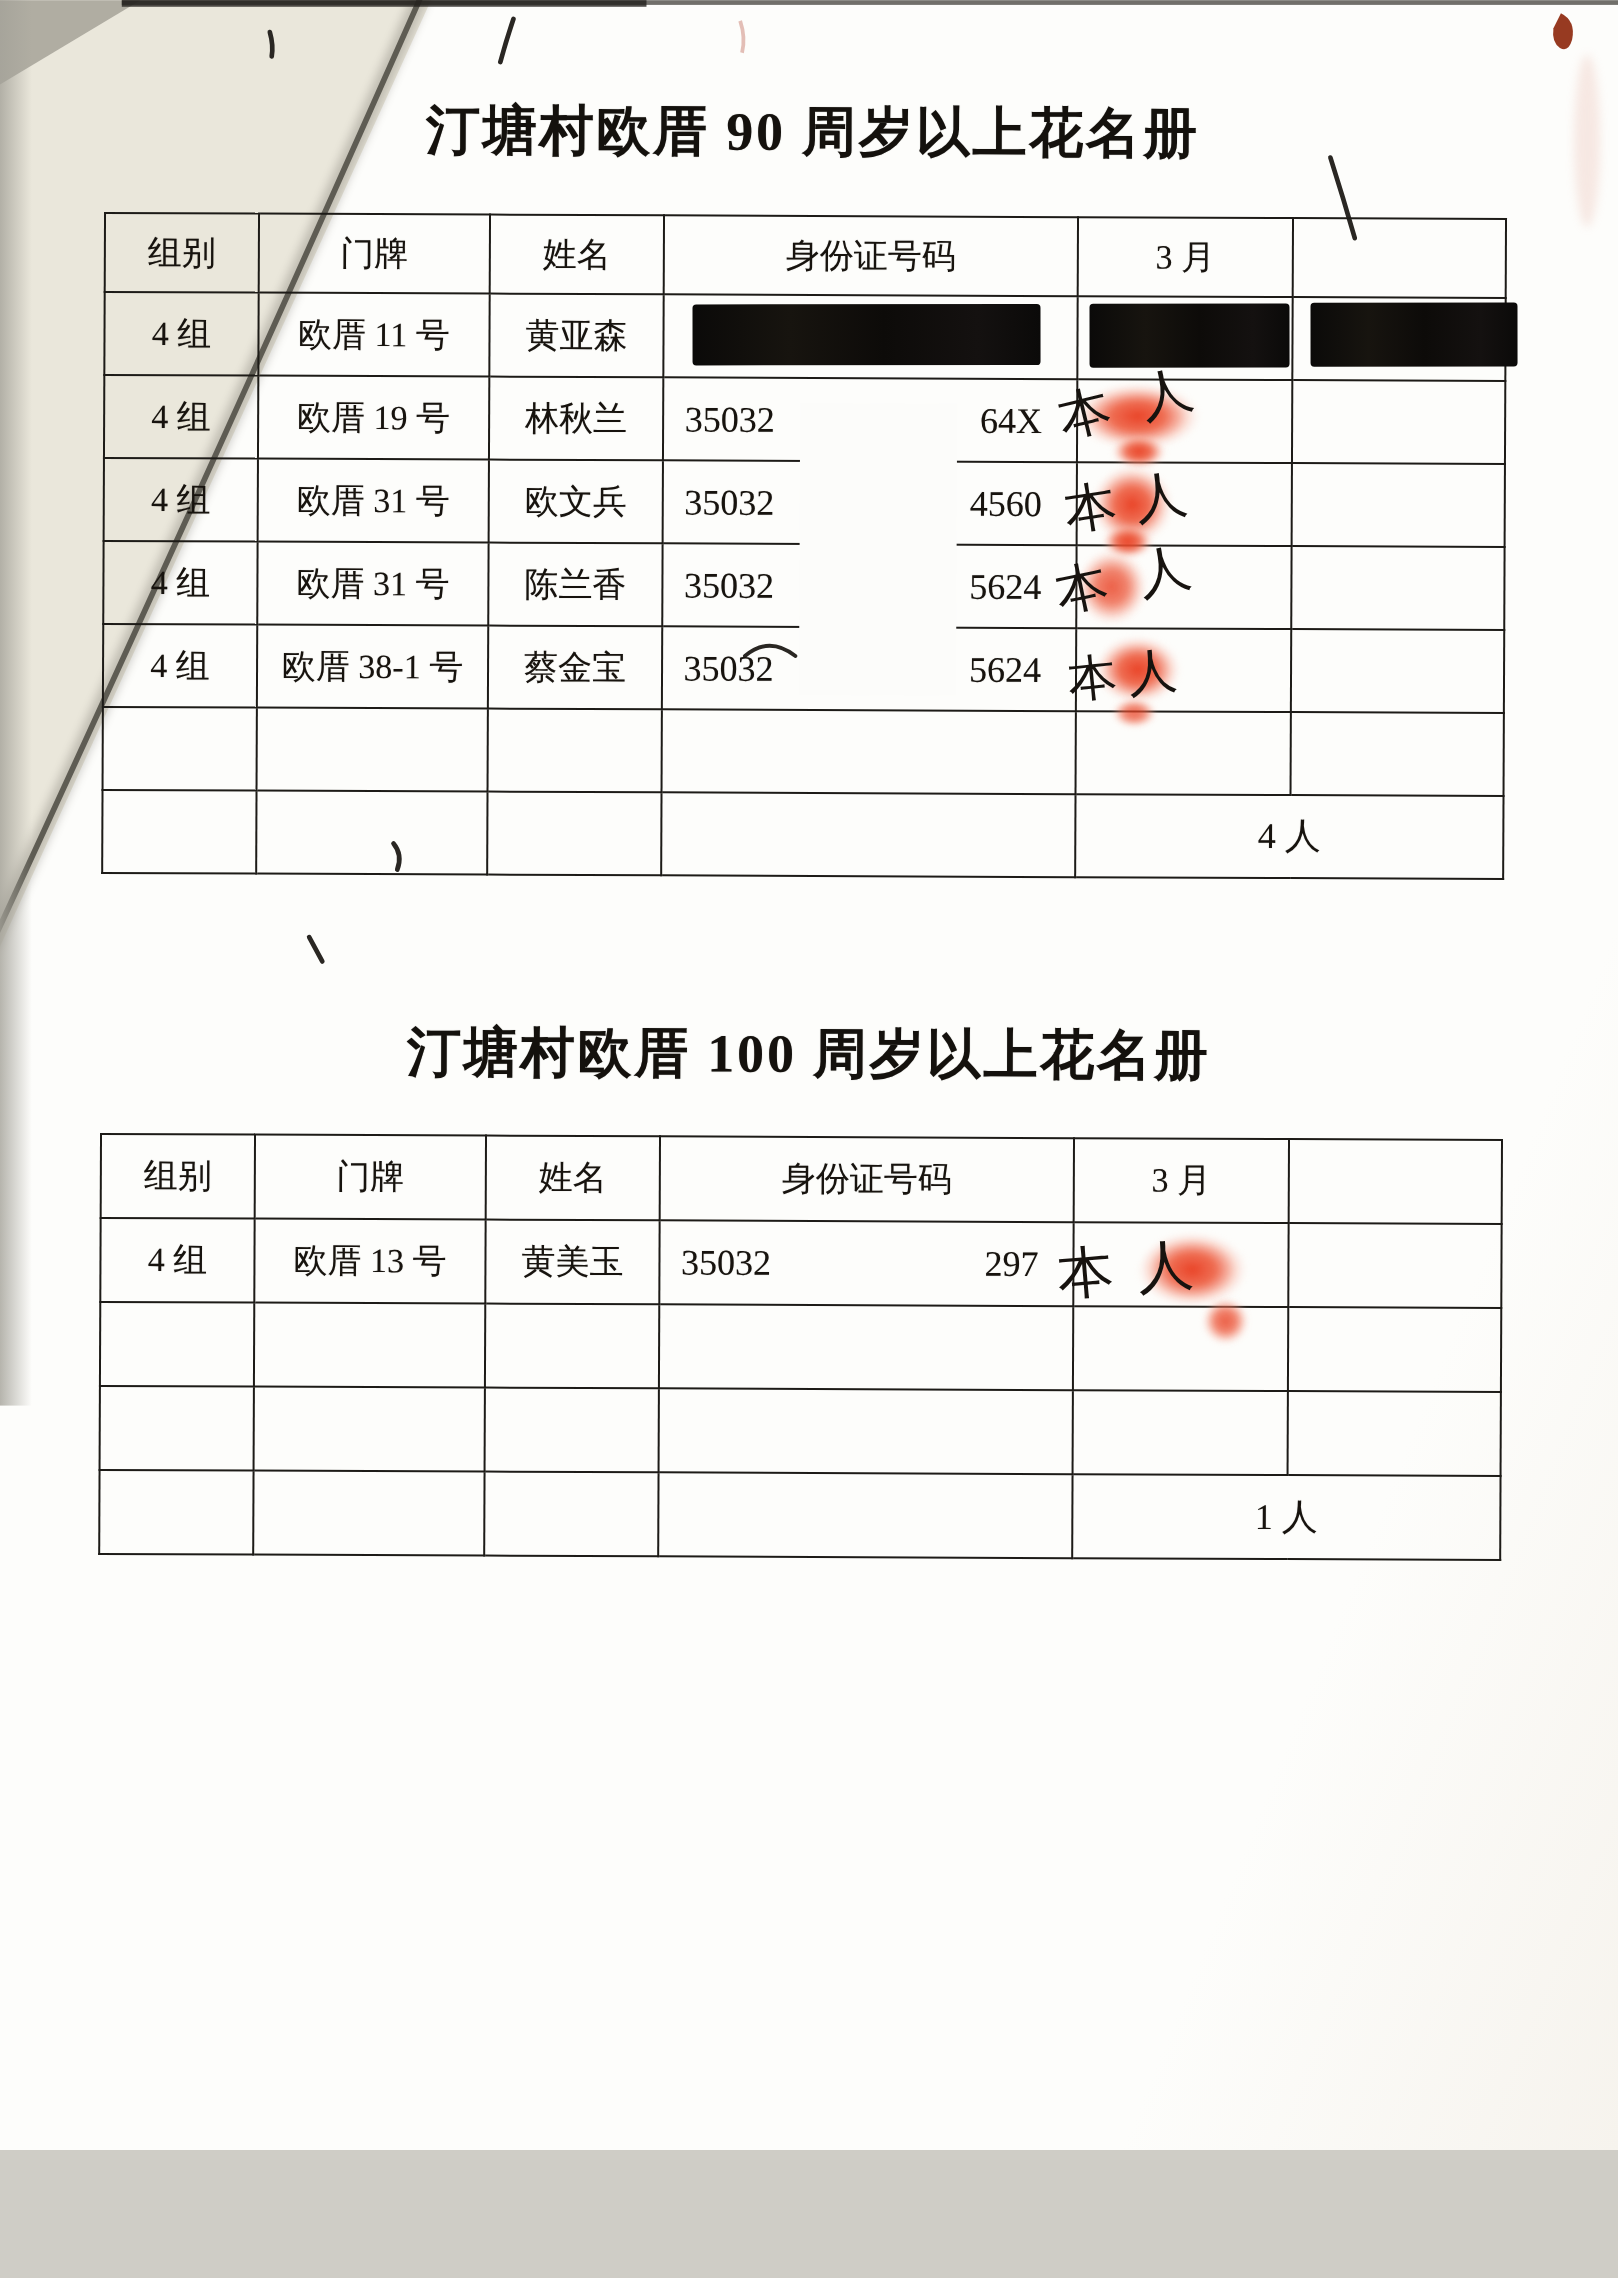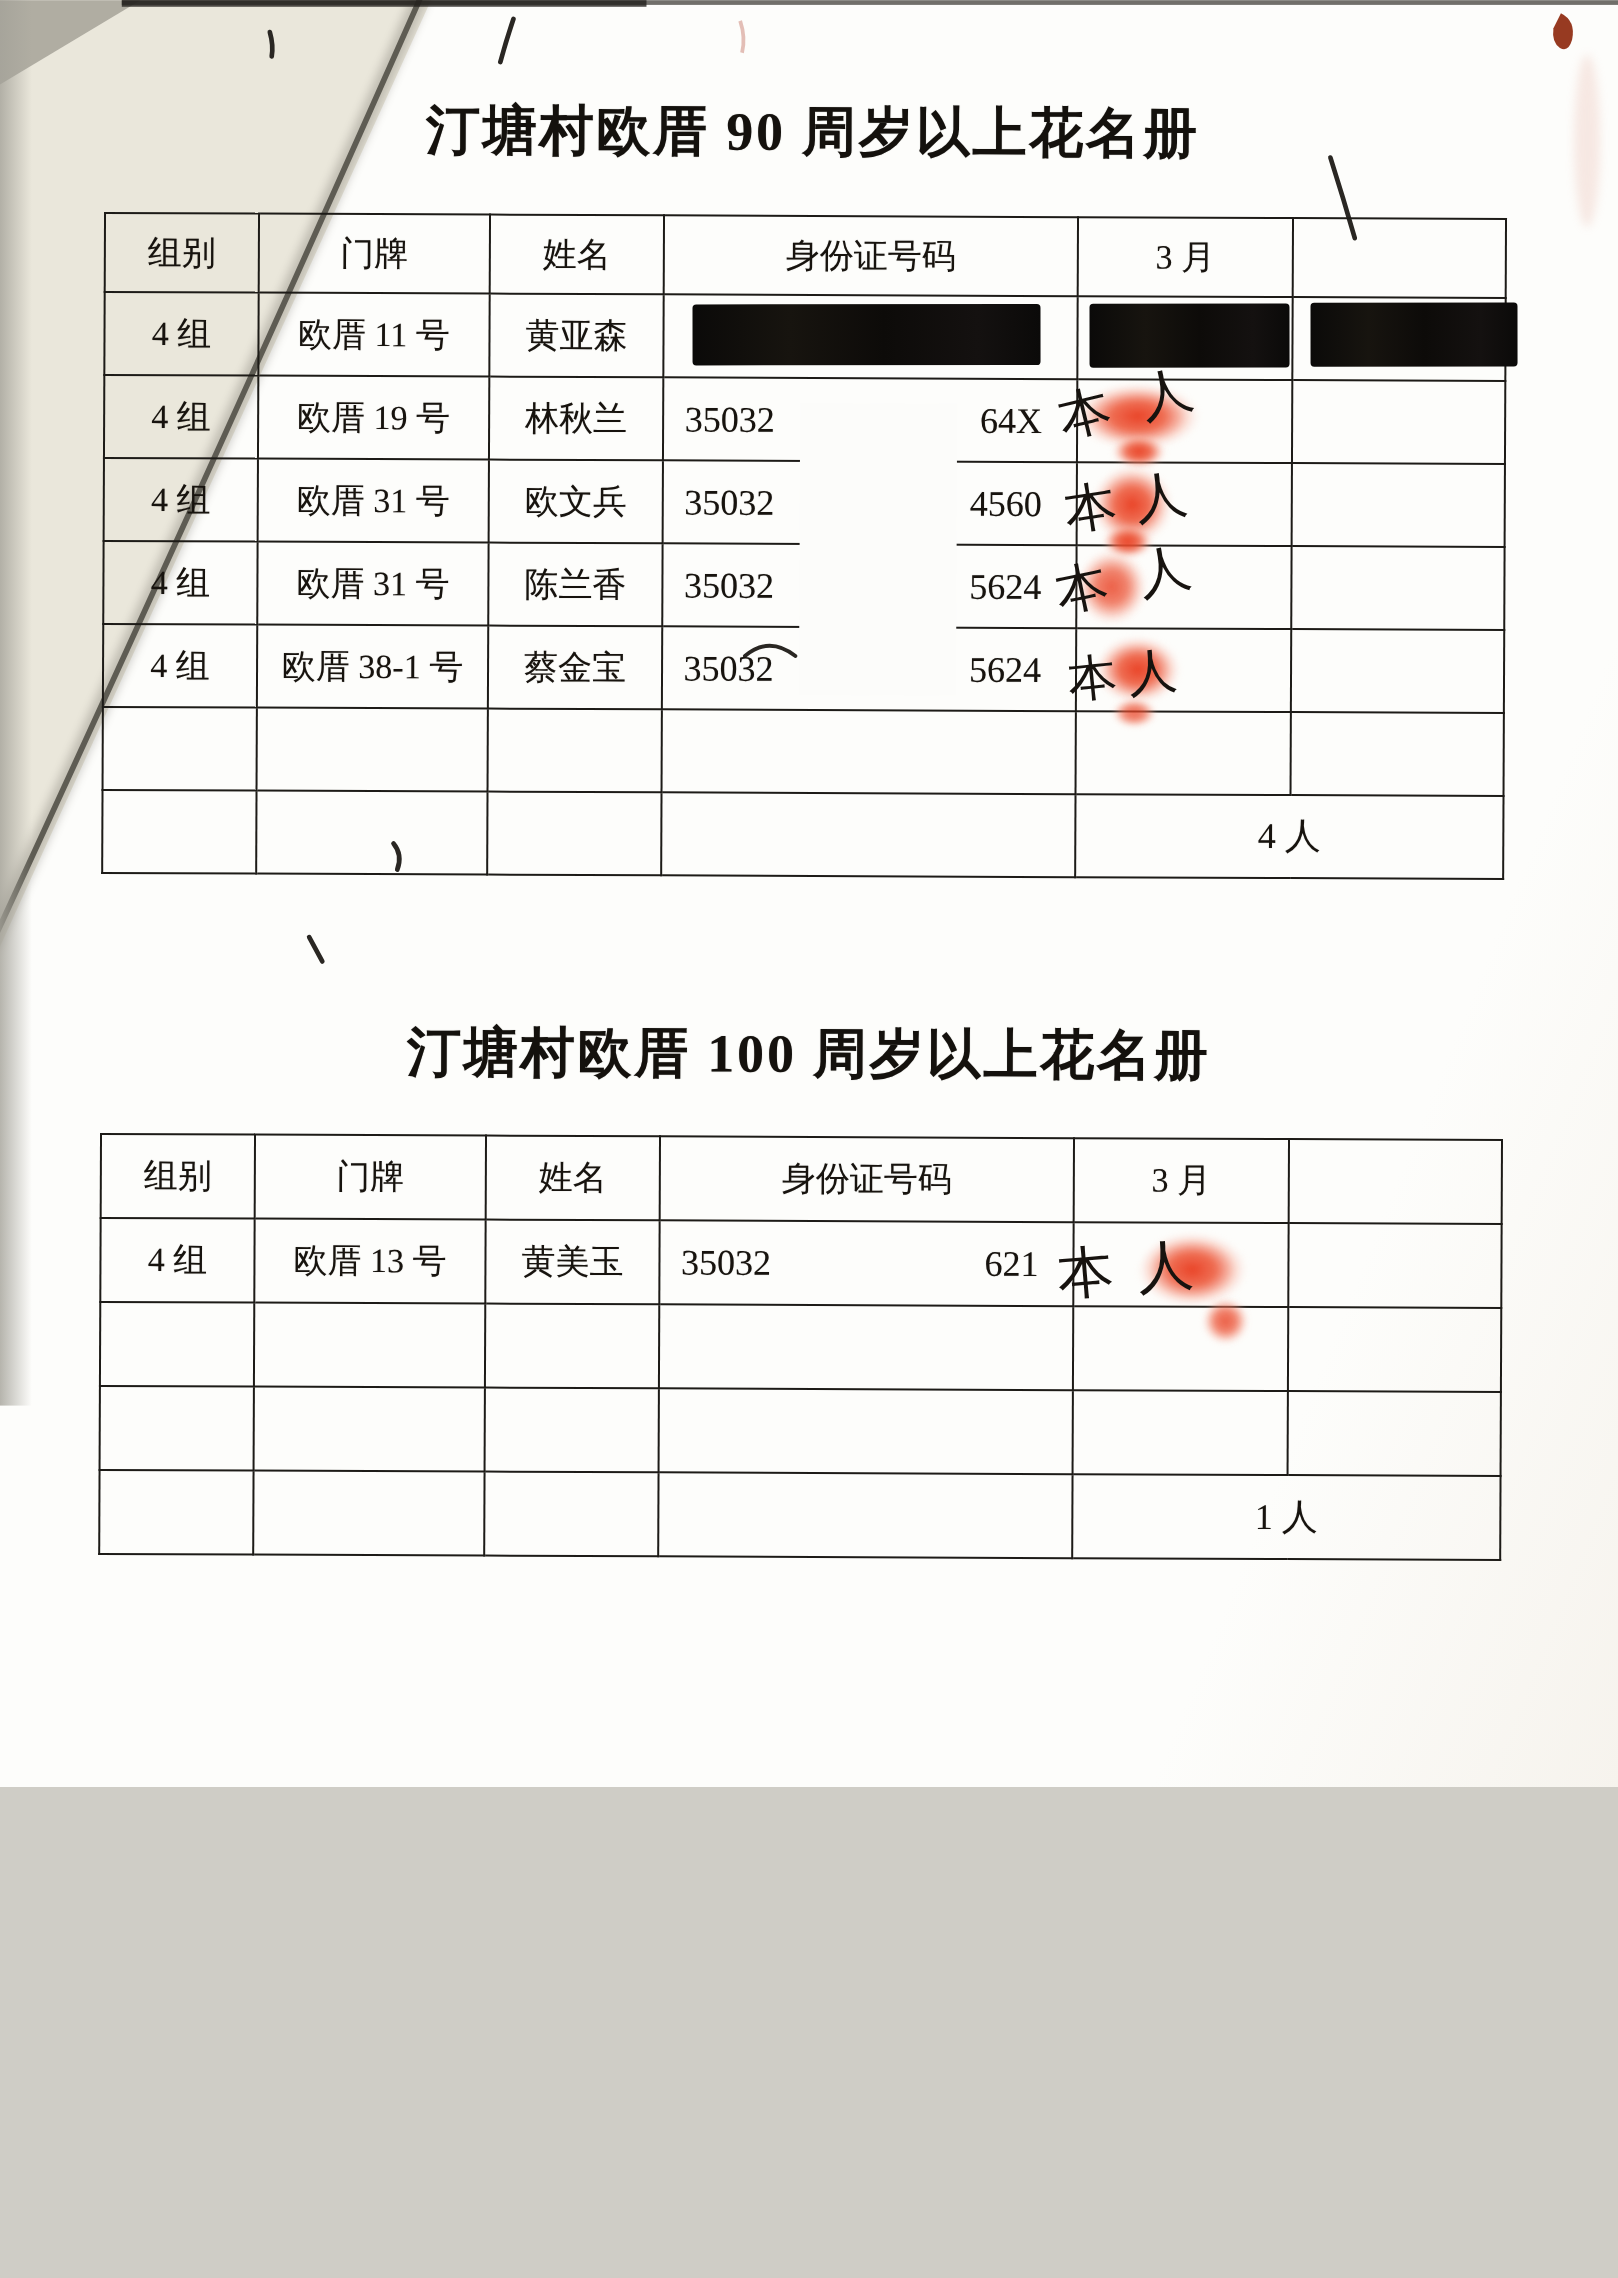--- a/index.html
+++ b/index.html
@@ -1,18 +1,18 @@
 <!DOCTYPE html>
 <html style="font-size:15px"><head>
 <meta charset="utf-8">
 <style>
   html,body{margin:0;padding:0;}
   body{width:1619px;height:2279px;background:#cfcdc6;overflow:hidden;
        font-family:"Liberation Serif","DejaVu Serif",serif;}
-  .page{position:absolute;left:0;top:0;width:1619px;height:1787px;overflow:hidden;
+  .page{position:absolute;left:0;top:0;width:1619px;height:2150px;overflow:hidden;
         background:linear-gradient(112deg,#f5f4ef 0%,#fdfdfb 14%,#fdfdfb 80%,#f6f3ed 100%);
         color:#171411;}
   .artifacts{position:absolute;left:0;top:0;width:1619px;height:2279px;z-index:1;}
   .content{position:absolute;left:0;top:0;width:1619px;height:2279px;z-index:2;
            transform:rotate(.25deg);transform-origin:50% 40%;}
 
   .title{position:absolute;left:0;width:100%;text-align:center;font-weight:bold;
          font-size:54px;line-height:1;letter-spacing:2.8px;color:#14110d;
          text-shadow:0 0 0.9px rgba(20,17,12,.45);}
   #title1{top:105px;}
@@ -250,21 +250,21 @@
         <td style="width:213px">3 月</td>
         <td style="width:211px"></td>
       </tr>
       <tr>
         <td>4 组</td>
         <td>欧厝 13 号</td>
         <td>黄美玉</td>
         <td>
               <div class="idwrap">
                 <span>35032</span>
-                <span>621</span>
+                <span>297</span>
               </div>
             </td>
         <td></td>
         <td></td>
       </tr>
       <tr>
         <td></td>
         <td></td>
         <td></td>
         <td></td>

